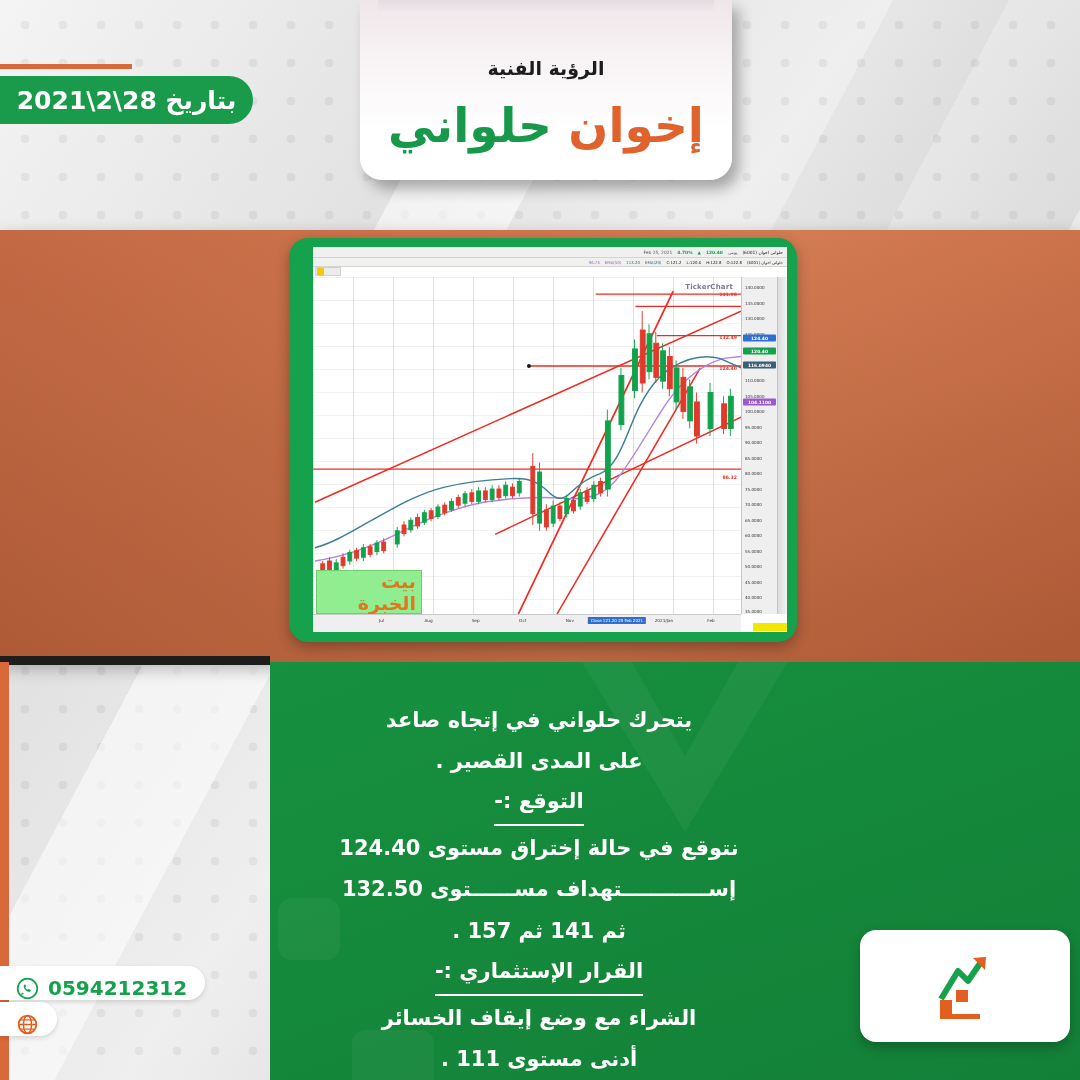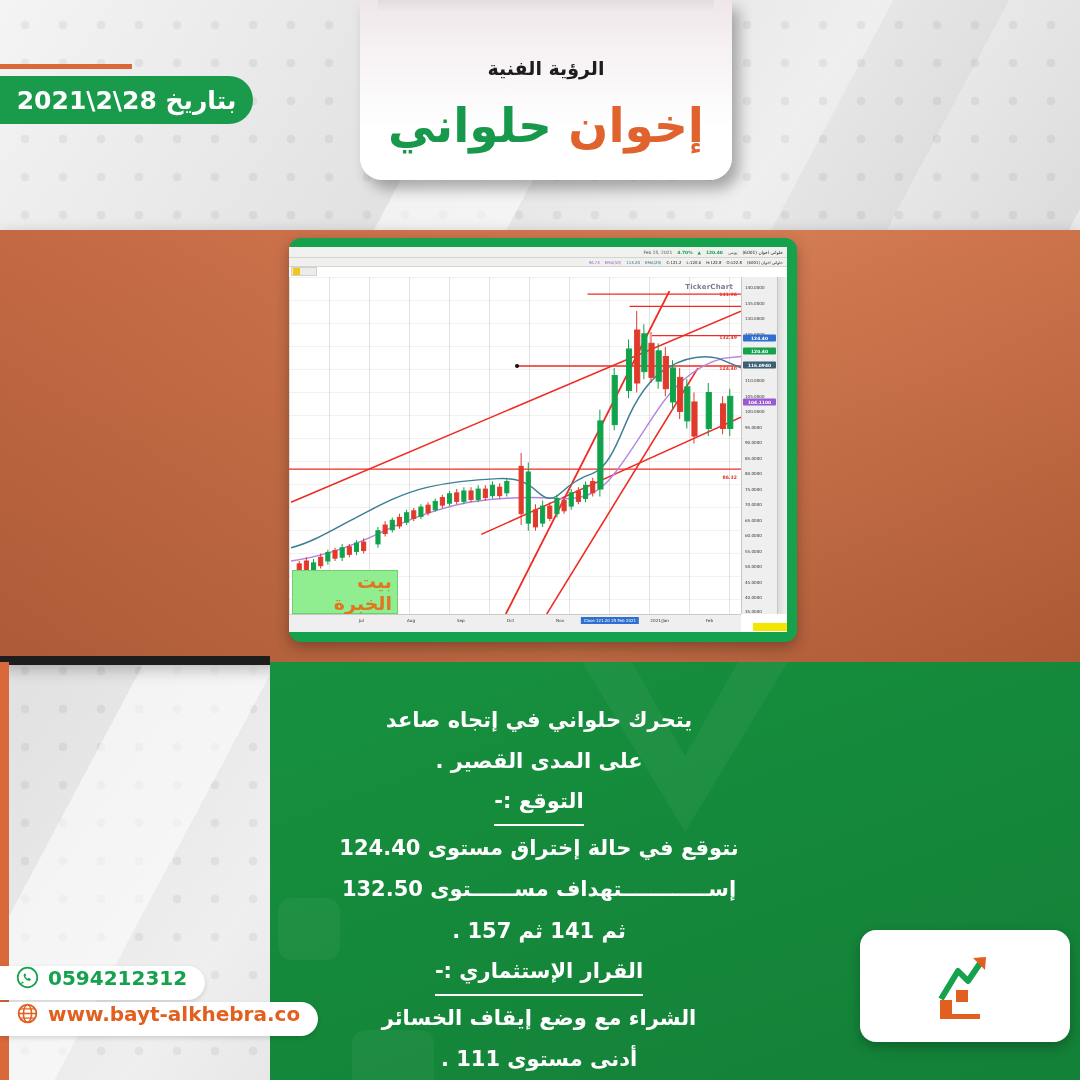--- a/index.html
+++ b/index.html
@@ -78,23 +78,23 @@
     box-shadow:0 6px 16px rgba(0,0,0,.28);
   }
   .band-shade{
     position:absolute; inset:0;
     background:linear-gradient(180deg, rgba(255,255,255,.05), rgba(0,0,0,.12));
   }
 
   
   .chart-frame{
     position:absolute; left:289px; top:238px; width:508px; height:404px;
-    background:#16a14d; border-radius:12px;
+    background:#16a14d; border-radius:19px;
     box-shadow:0 5px 14px rgba(0,0,0,.30);
-    padding:9px 10px 10px 0;
+    padding:9px 10px 10px 24px;
   }
   .chart-inner{
     position:relative; width:100%; height:100%;
     background:#ffffff; overflow:hidden;
   }
 
   
   .ch-bar1,.ch-bar2{
     position:absolute; left:0; right:0;
     background:#f0f0ee; border-bottom:1px solid #d4d4d0;
@@ -211,21 +211,21 @@
     font-size:21px; font-weight:bold; line-height:1.9;
     display:inline-block; border-bottom:2.5px solid #ffffff; padding-bottom:2px;
     margin-bottom:2px;
   }
   .gp-headwrap{ line-height:2.1; }
 
   
   .pill{
     position:absolute; left:0; height:34px;
     background:#ffffff; border-top-right-radius:17px; border-bottom-right-radius:17px;
-    display:flex; align-items:flex-start; gap:9px; padding:0 18px 0 16px;
+    display:flex; align-items:flex-end; gap:9px; padding:0 18px 0 16px;
     box-shadow:0 2px 5px rgba(0,0,0,.14);
     font-size:20px; font-weight:bold; white-space:nowrap;
   }
   .pill-wa{ top:966px; color:#16a14d; }
   .pill-web{ top:1002px; color:#e2601f; }
 
   
   .logo-card{
     position:absolute; left:860px; top:930px; width:210px; height:112px;
     background:#fff; border-radius:16px;
@@ -530,21 +530,20 @@
 </div>
 
 <div class="pill pill-web">
   <svg width="23" height="23" viewBox="0 0 24 24">
     <circle cx="12" cy="12" r="9.2" fill="none" stroke="#e2601f" stroke-width="1.9"></circle>
     <ellipse cx="12" cy="12" rx="4.2" ry="9.2" fill="none" stroke="#e2601f" stroke-width="1.6"></ellipse>
     <line x1="2.9" y1="12" x2="21.1" y2="12" stroke="#e2601f" stroke-width="1.6"></line>
     <line x1="4.3" y1="7.2" x2="19.7" y2="7.2" stroke="#e2601f" stroke-width="1.3"></line>
     <line x1="4.3" y1="16.8" x2="19.7" y2="16.8" stroke="#e2601f" stroke-width="1.3"></line>
   </svg>
-  <span>www.bayt-alkhebra.co</span>
 </div>
 
 <div class="logo-card">
   <svg width="58" height="66" viewBox="0 0 58 66">
     <path d="M5 46 L22 18 L32 28 L47 6" fill="none" stroke="#16a14d" stroke-width="6" stroke-linejoin="round"></path>
     <path d="M37 5 L50 4 L49 17 Z" fill="#e2601f"></path>
     <rect x="4" y="47" width="12" height="14" fill="#e2601f"></rect>
     <rect x="20" y="37" width="12" height="12" fill="#e2601f"></rect>
     <rect x="4" y="61" width="40" height="5" fill="#e2601f"></rect>
   </svg>

